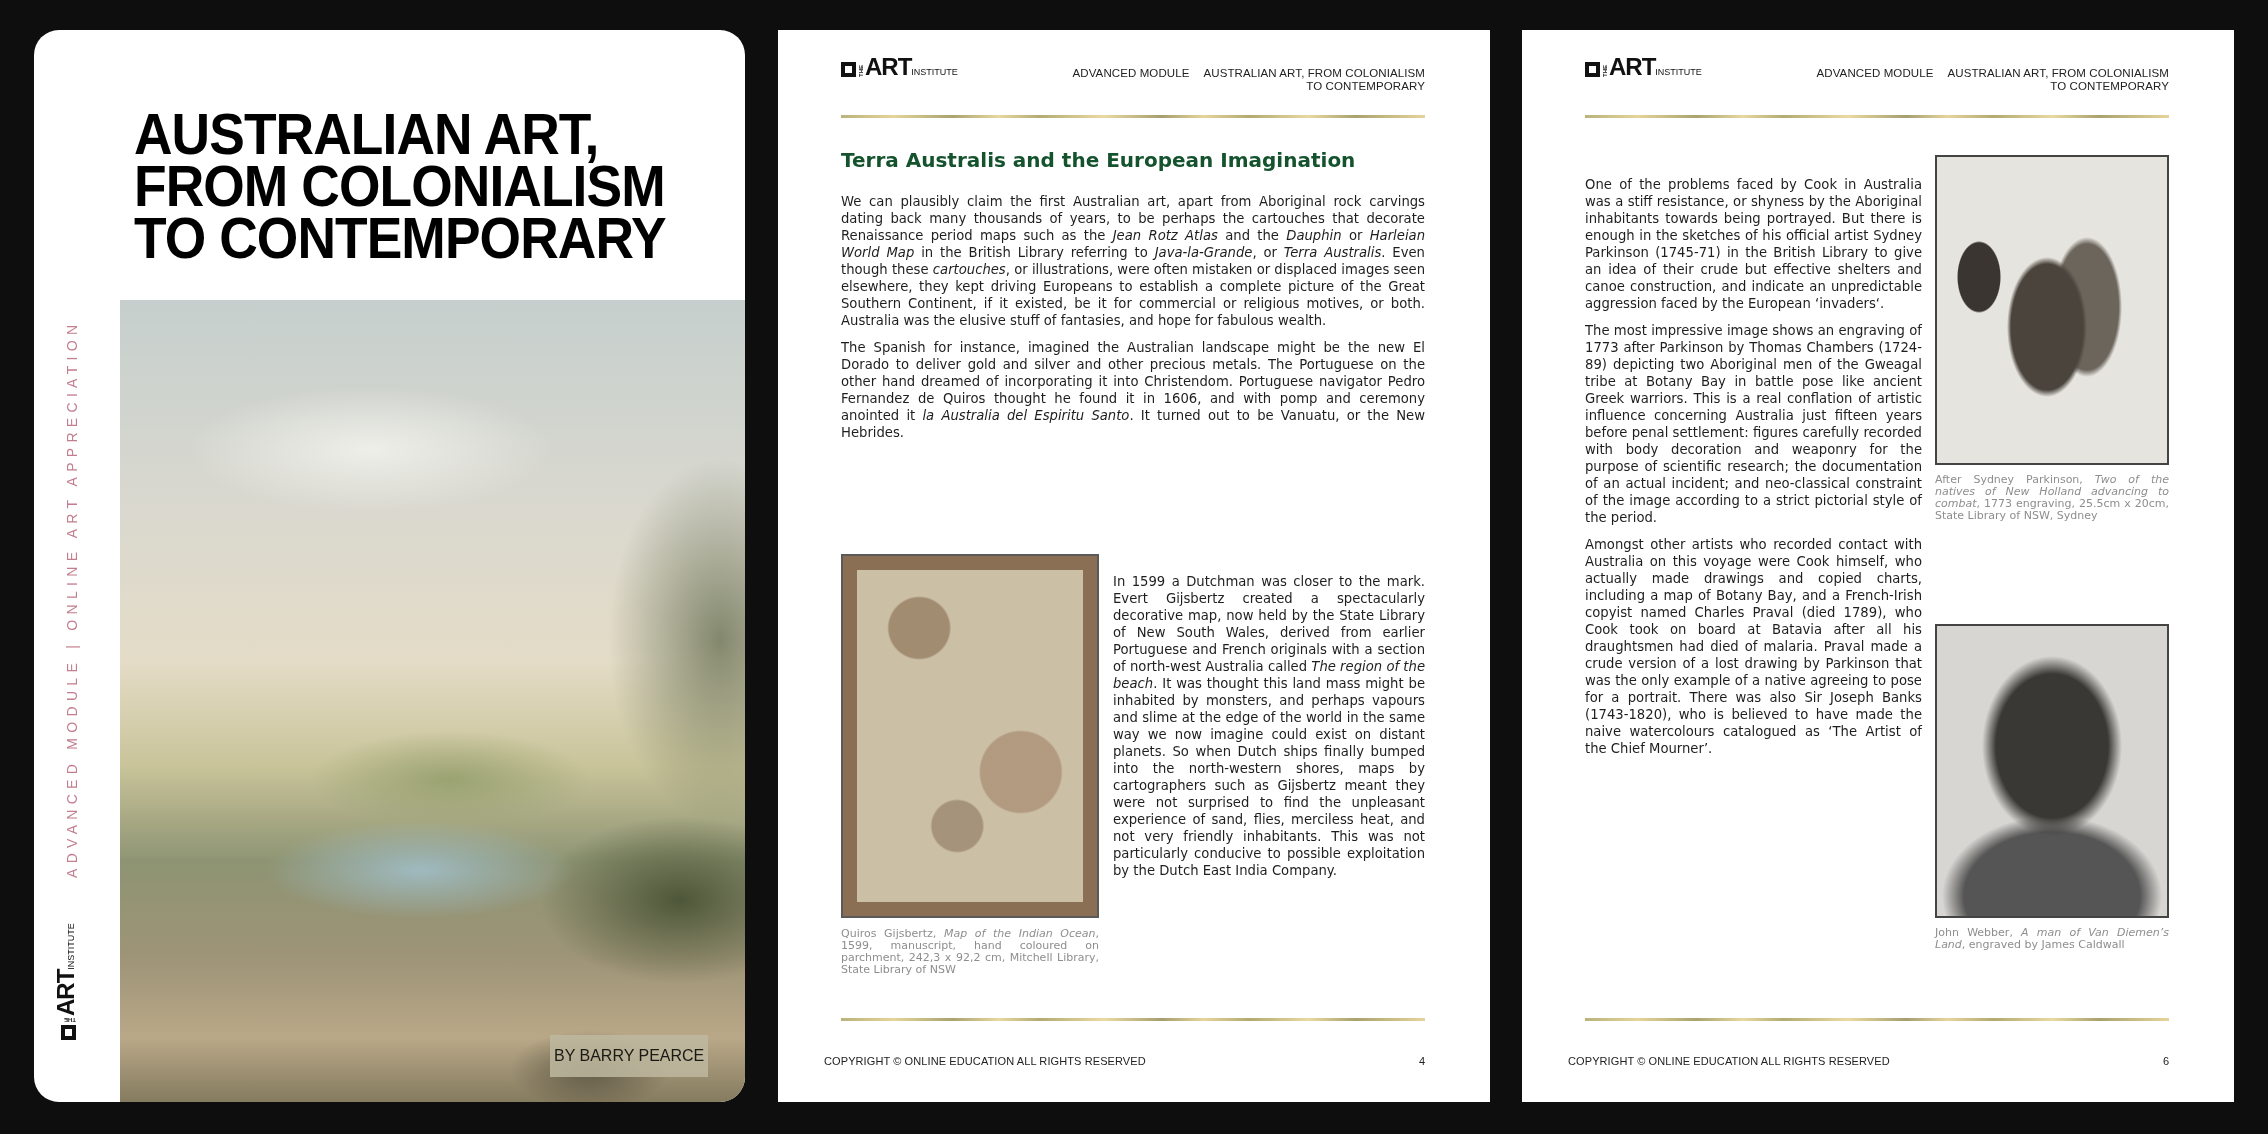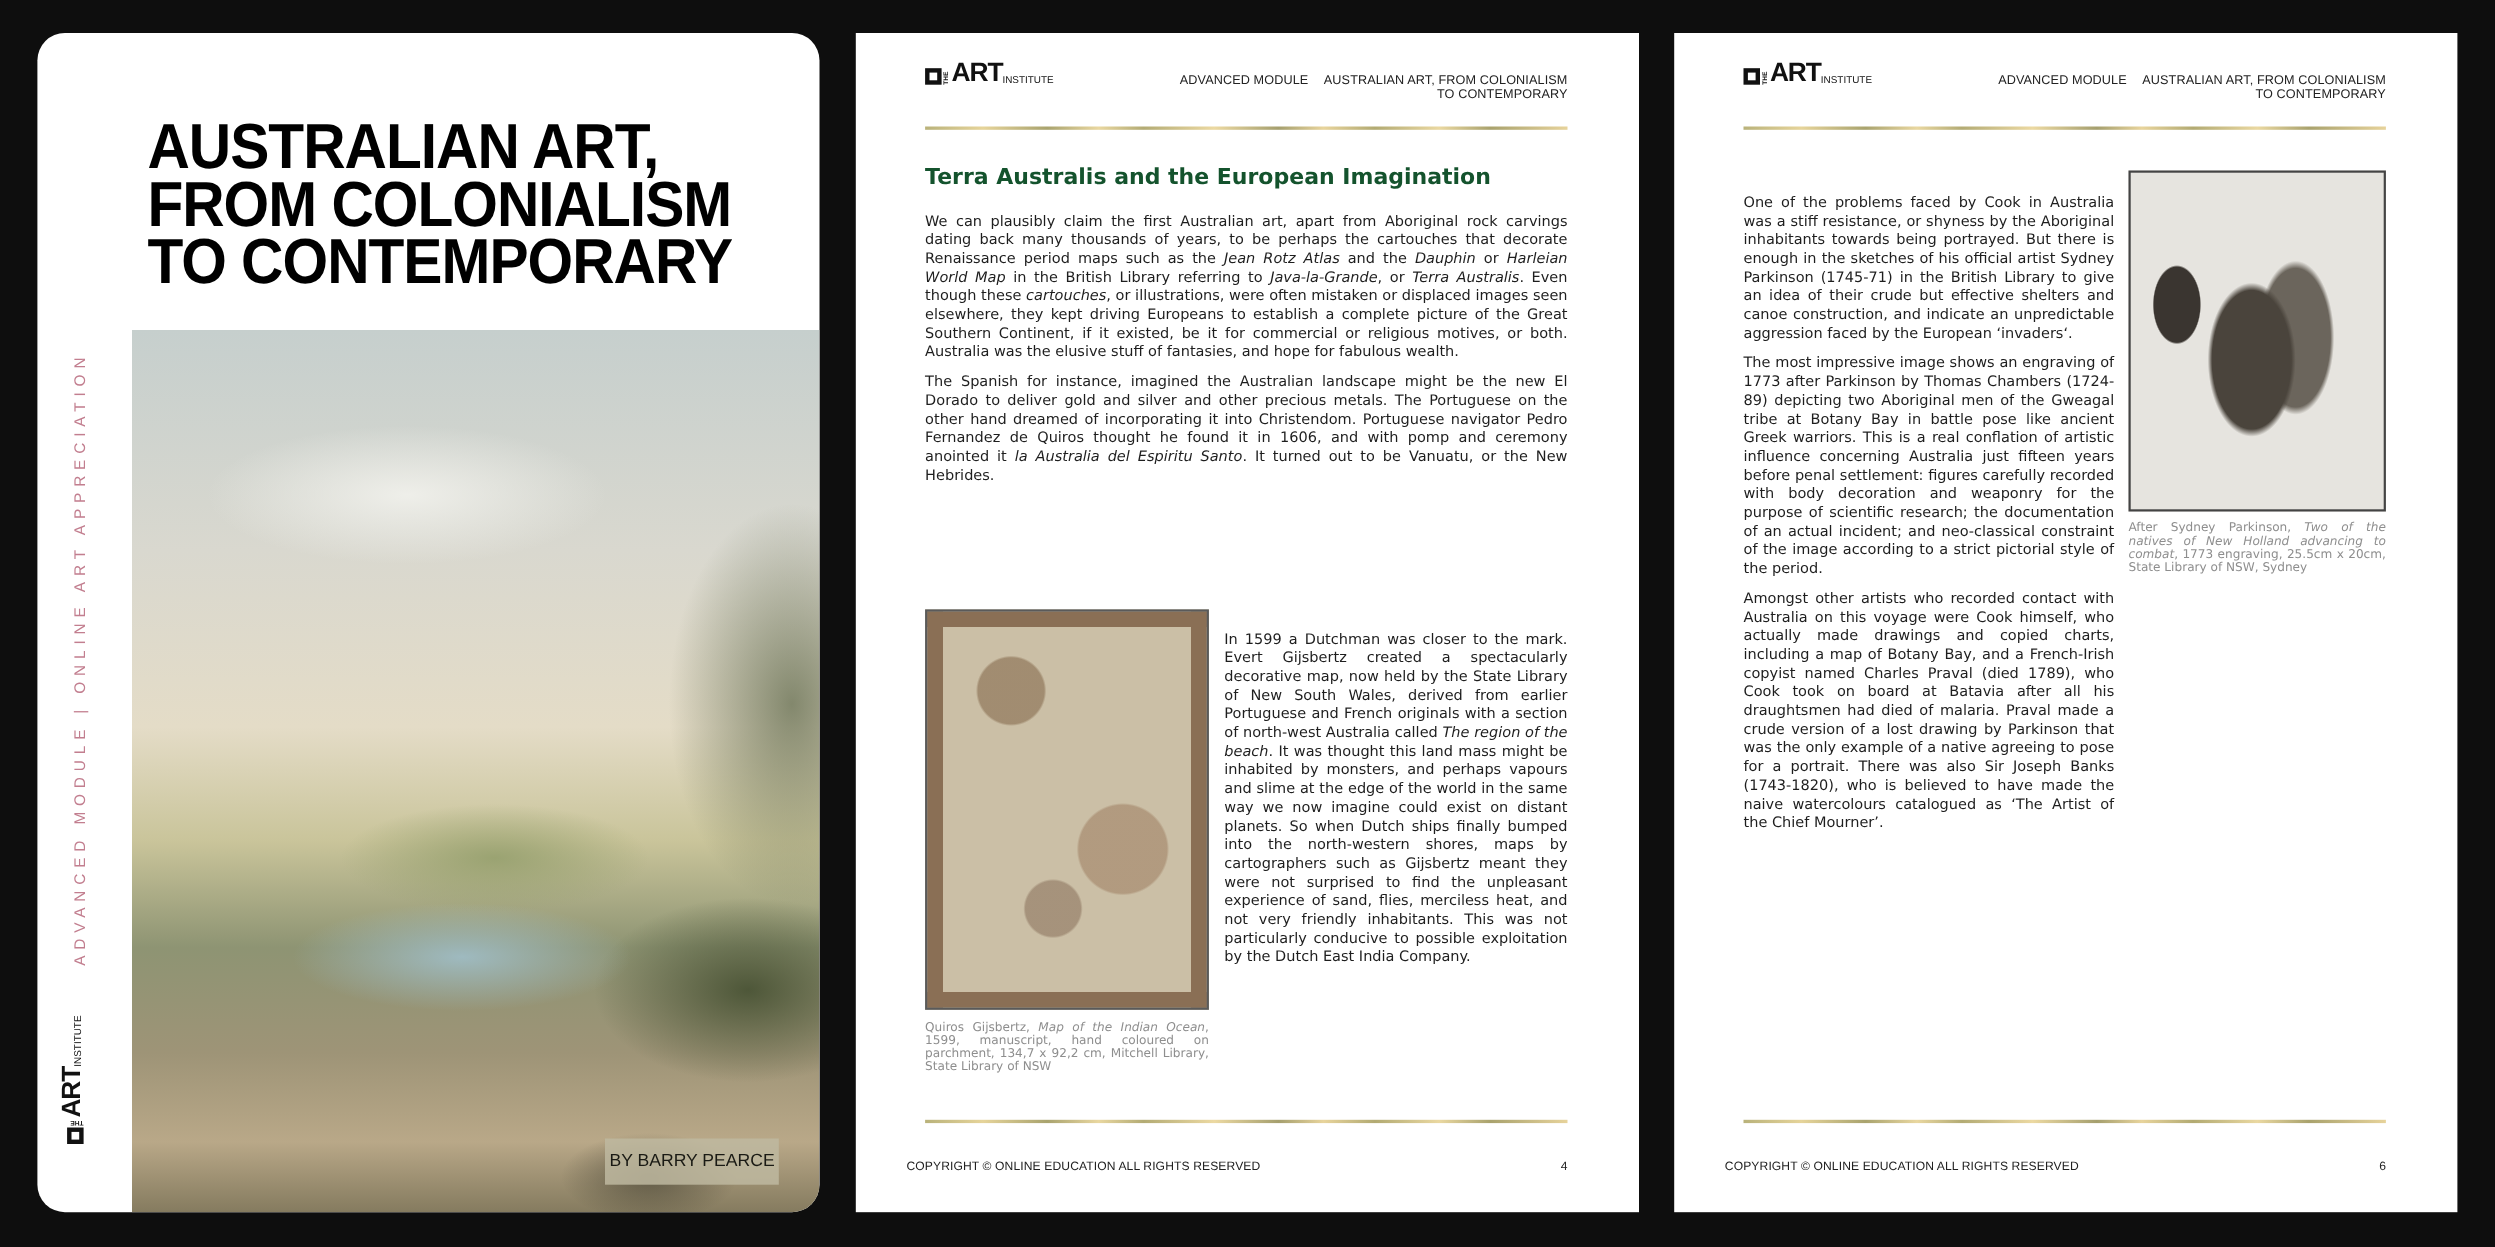--- a/index.html
+++ b/index.html
@@ -107,21 +107,21 @@
 
   <div class="section-title">Terra Australis and the European Imagination</div>
 
   <div class="p2-body">
     <p class="body-text"><span>We can plausibly claim the first Australian art, apart from Aboriginal rock carvings dating back many thousands of years, to be perhaps the cartouches that decorate Renaissance period maps such as the </span><em>Jean Rotz Atlas</em><span> and the </span><em>Dauphin</em><span> or </span><em>Harleian World Map</em><span> in the British Library referring to </span><em>Java-la-Grande</em><span>, or </span><em>Terra Australis</em><span>. Even though these </span><em>cartouches</em><span>, or illustrations, were often mistaken or displaced images seen elsewhere, they kept driving Europeans to establish a complete picture of the Great Southern Continent, if it existed, be it for commercial or religious motives, or both. Australia was the elusive stuff of fantasies, and hope for fabulous wealth.</span></p>
     <p class="body-text"><span>The Spanish for instance, imagined the Australian landscape might be the new El Dorado to deliver gold and silver and other precious metals. The Portuguese on the other hand dreamed of incorporating it into Christendom. Portuguese navigator Pedro Fernandez de Quiros thought he found it in 1606, and with pomp and ceremony anointed it </span><em>la Australia del Espiritu Santo</em><span>. It turned out to be Vanuatu, or the New Hebrides.</span></p>
   </div>
 
   <div class="map-fig">
     <div class="map-img"></div>
-    <div class="caption map-caption"><span>Quiros Gijsbertz, </span><em>Map of the Indian Ocean</em><span>, 1599, manuscript, hand coloured on parchment, 134,7 x 92,2 cm, Mitchell Library, State Library of NSW</span></div>
+    <div class="caption map-caption"><span>Quiros Gijsbertz, </span><em>Map of the Indian Ocean</em><span>, 1599, manuscript, hand coloured on parchment, 242,3 x 92,2 cm, Mitchell Library, State Library of NSW</span></div>
   </div>
 
   <div class="p2-right">
     <p class="body-text"><span>In 1599 a Dutchman was closer to the mark. Evert Gijsbertz created a spectacularly decorative map, now held by the State Library of New South Wales, derived from earlier Portuguese and French originals with a section of north-west Australia called </span><em>The region of the beach</em><span>. It was thought this land mass might be inhabited by monsters, and perhaps vapours and slime at the edge of the world in the same way we now imagine could exist on distant planets. So when Dutch ships finally bumped into the north-western shores, maps by cartographers such as Gijsbertz meant they were not surprised to find the unpleasant experience of sand, flies, merciless heat, and not very friendly inhabitants. This was not particularly conducive to possible exploitation by the Dutch East India Company.</span></p>
   </div>
 
   <div class="gold-rule" style="top:988px"></div>
   <div class="footer-copy">COPYRIGHT © ONLINE EDUCATION ALL RIGHTS RESERVED</div>
   <div class="footer-num">4</div>
 </div>
@@ -143,17 +143,21 @@
     <p class="body-text">One of the problems faced by Cook in Australia was a stiff resistance, or shyness by the Aboriginal inhabitants towards being portrayed. But there is enough in the sketches of his official artist Sydney Parkinson (1745-71) in the British Library to give an idea of their crude but effective shelters and canoe construction, and indicate an unpredictable aggression faced by the European ‘invaders‘.</p>
     <p class="body-text">The most impressive image shows an engraving of 1773 after Parkinson by Thomas Chambers (1724-89) depicting two Aboriginal men of the Gweagal tribe at Botany Bay in battle pose like ancient Greek warriors. This is a real conflation of artistic influence concerning Australia just fifteen years before penal settlement: figures carefully recorded with body decoration and weaponry for the purpose of scientific research; the documentation of an actual incident; and neo-classical constraint of the image according to a strict pictorial style of the period.</p>
     <p class="body-text">Amongst other artists who recorded contact with Australia on this voyage were Cook himself, who actually made drawings and copied charts, including a map of Botany Bay, and a French-Irish copyist named Charles Praval (died 1789), who Cook took on board at Batavia after all his draughtsmen had died of malaria. Praval made a crude version of a lost drawing by Parkinson that was the only example of a native agreeing to pose for a portrait. There was also Sir Joseph Banks (1743-1820), who is believed to have made the naive watercolours catalogued as ‘The Artist of the Chief Mourner’.</p>
   </div>
 
   <div class="fig1">
     <div class="fig1-img"></div>
     <div class="caption fig-caption"><span>After Sydney Parkinson, </span><em>Two of the natives of New Holland advancing to combat</em><span>, 1773 engraving, 25.5cm x 20cm, State Library of NSW, Sydney</span></div>
   </div>
 
+  <div class="fig2">
+    <div class="fig2-img"></div>
+    <div class="caption fig-caption"><span>John Webber, </span><em>A man of Van Diemen’s Land</em><span>, engraved by James Caldwall</span></div>
+  </div>
 
   <div class="gold-rule" style="top:988px"></div>
   <div class="footer-copy">COPYRIGHT © ONLINE EDUCATION ALL RIGHTS RESERVED</div>
   <div class="footer-num">6</div>
 </div>
 
 </body></html>

